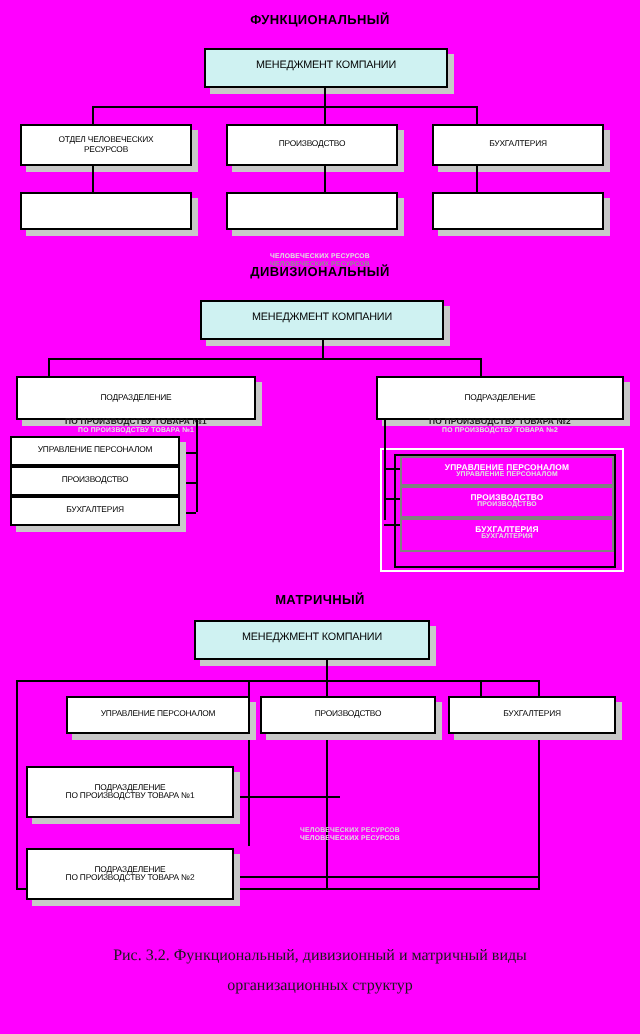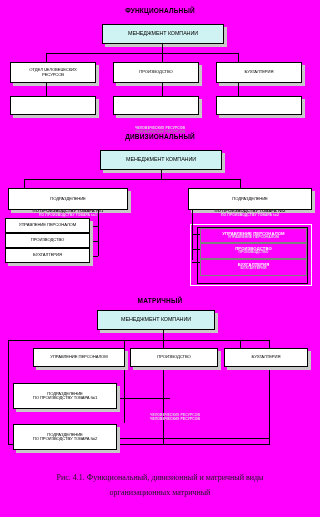--- a/index.html
+++ b/index.html
@@ -171,17 +171,17 @@
   </div>
   <div class="node t55" style="left:13px;top:424px;width:104px;height:26px;flex-direction:column;">
     <span>ПОДРАЗДЕЛЕНИЕ</span>
     <span>ПО ПРОИЗВОДСТВУ ТОВАРА №2</span>
   </div>
 
   <div class="ghost dark" style="left:130px;top:413px;width:90px;color:#D8D8D8;">ЧЕЛОВЕЧЕСКИХ РЕСУРСОВ</div>
   <div class="ghost" style="left:130px;top:417px;width:90px;">ЧЕЛОВЕЧЕСКИХ РЕСУРСОВ</div>
 
   <div class="caption" style="top:470px;">
-    <div>Рис. 4.1. Функциональный, дивизионный и матричный виды</div>
-    <div>организационных матричный</div>
+    <div>Рис. 3.2. Функциональный, дивизионный и матричный виды</div>
+    <div>организационных структур</div>
   </div>
 
 </div>
 
 </body></html>

